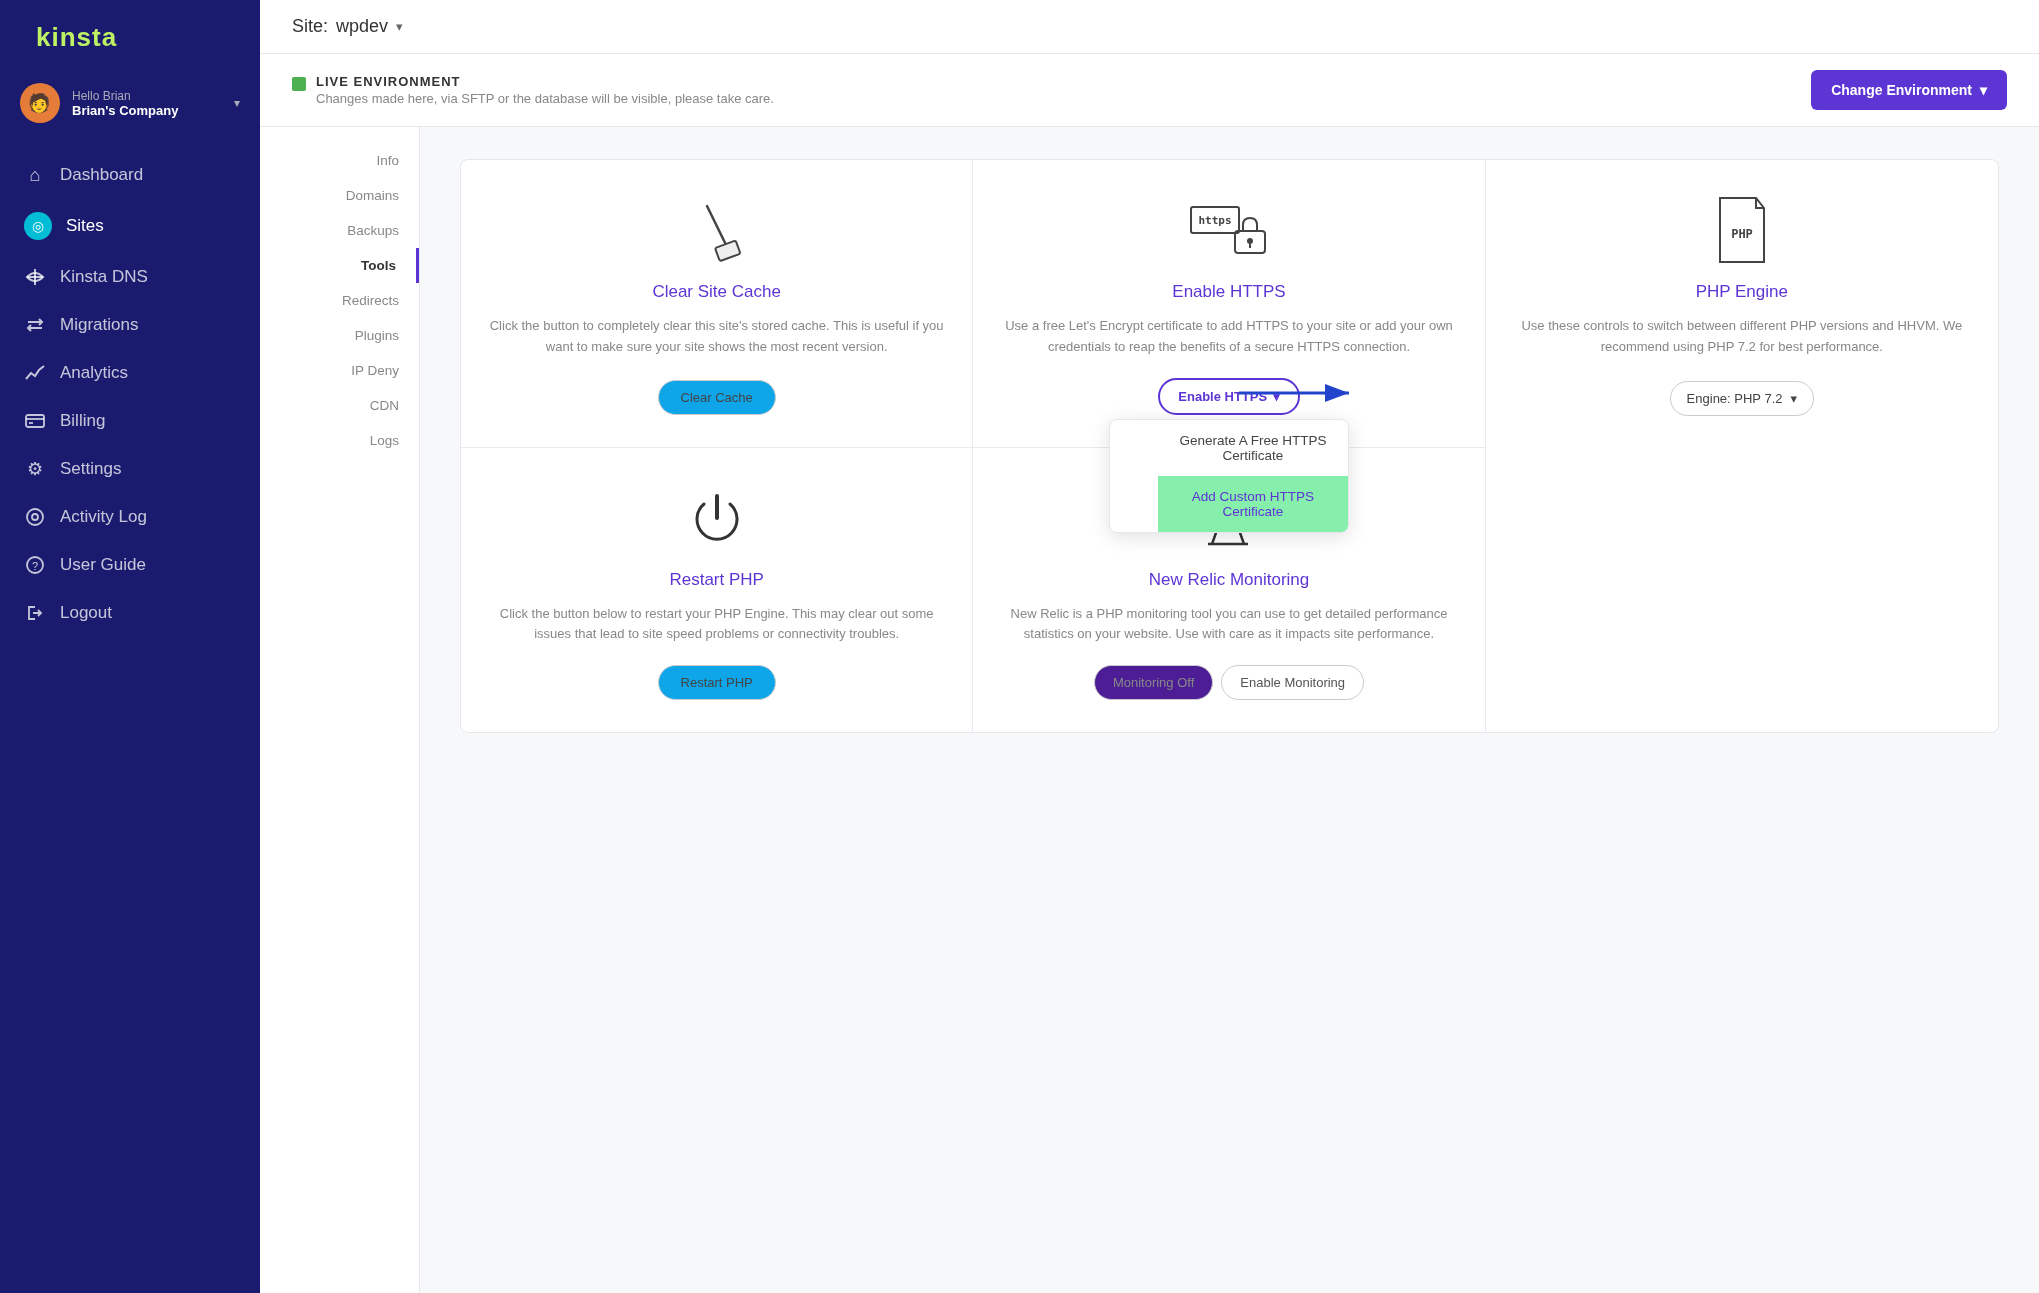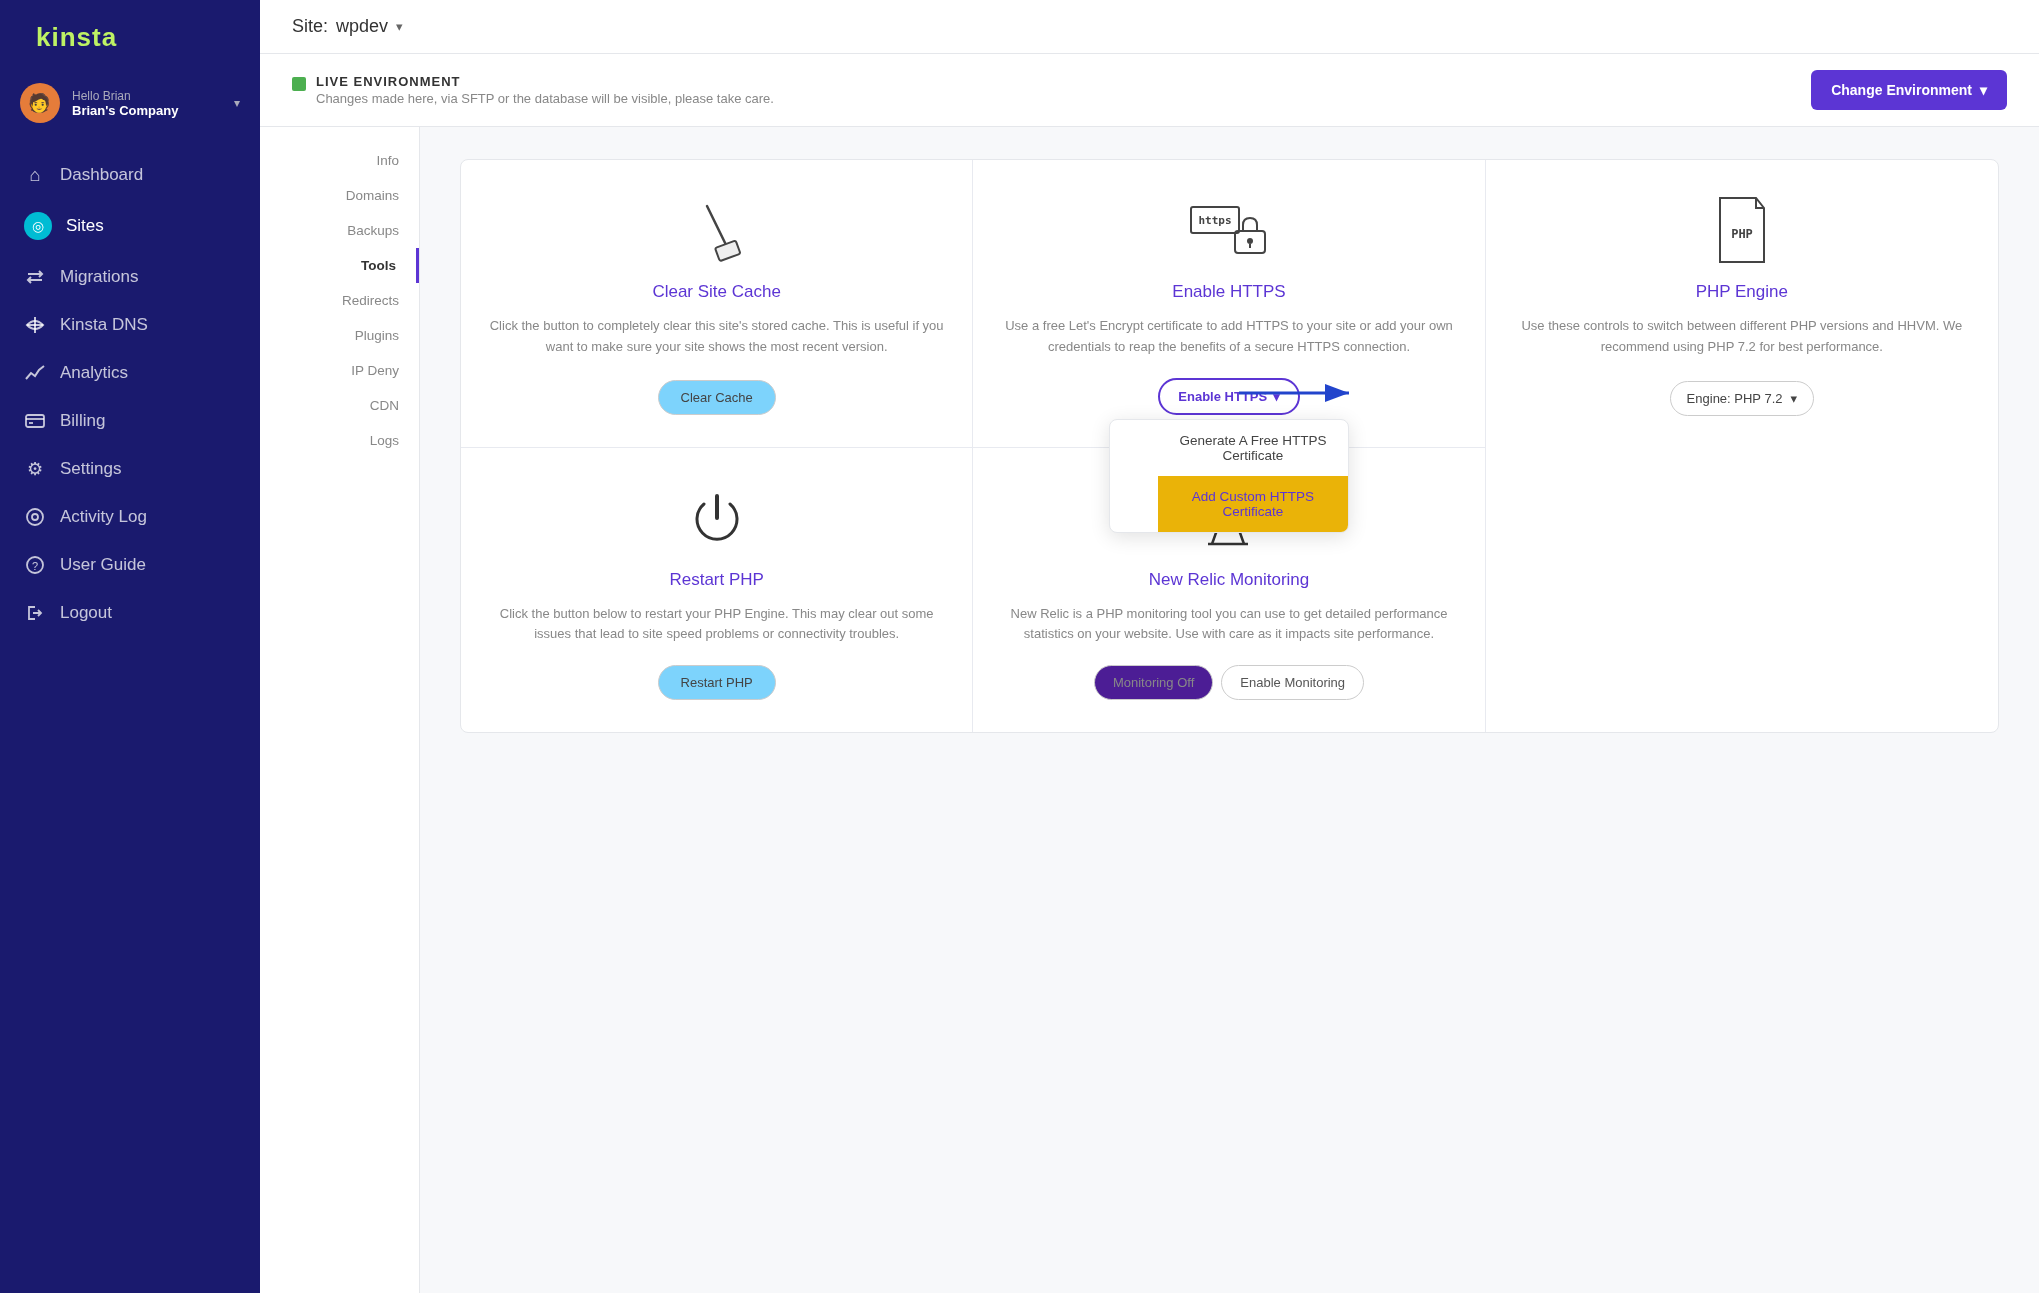--- a/index.html
+++ b/index.html
@@ -200,21 +200,21 @@
     }
     .tool-desc {
       font-size: 13px;
       color: #888;
       line-height: 1.6;
       margin-bottom: 20px;
       flex: 1;
     }
     .tool-btn {
       border: 1.5px solid #ccc;
-      background: #7dd3fc;
+      background: #0ea5e9;
       padding: 9px 22px;
       border-radius: 25px;
       font-size: 13px;
       cursor: pointer;
       color: #444;
       font-weight: 500;
       transition: border-color 0.15s;
     }
     .tool-btn-purple {
       border: 2px solid #5c35d4;
@@ -278,21 +278,21 @@
       z-index: 100;
       overflow: hidden;
     }
     .dropdown-item {
       padding: 13px 18px;
       font-size: 13.5px;
       color: #444;
       cursor: pointer;
       margin-left: 48px;
     }
-    .dropdown-item.highlighted { background: #eab308; color: #5c35d4; }
+    .dropdown-item.highlighted { background: #86efac; color: #5c35d4; }
 
     
     svg { overflow: visible; }
 
     
     .monitoring-btns {
       display: flex;
       gap: 8px;
     }
   </style>
@@ -314,35 +314,35 @@
       <span class="nav-icon">⌂</span>
       <span>Dashboard</span>
     </div>
     <div class="nav-item active">
       <span class="nav-icon sites-icon">◎</span>
       <span>Sites</span>
     </div>
     <div class="nav-item">
       <span class="nav-icon">
         <svg width="20" height="20" viewBox="0 0 20 20" fill="none" stroke="rgba(255,255,255,0.75)" stroke-width="2">
-          <path d="M3 7 L17 7 M14 4 L17 7 L14 10"></path>
-          <path d="M17 13 L3 13 M6 10 L3 13 L6 16"></path>
-        </svg>
-      </span>
-      <span>Migrations</span>
-    </div>
-    <div class="nav-item">
-      <span class="nav-icon">
-        <svg width="20" height="20" viewBox="0 0 20 20" fill="none" stroke="rgba(255,255,255,0.75)" stroke-width="2">
           <path d="M2 10 Q10 2 18 10 Q10 18 2 10Z"></path>
           <line x1="2" y1="10" x2="18" y2="10"></line>
           <line x1="10" y1="2" x2="10" y2="18"></line>
         </svg>
       </span>
       <span>Kinsta DNS</span>
+    </div>
+    <div class="nav-item">
+      <span class="nav-icon">
+        <svg width="20" height="20" viewBox="0 0 20 20" fill="none" stroke="rgba(255,255,255,0.75)" stroke-width="2">
+          <path d="M3 7 L17 7 M14 4 L17 7 L14 10"></path>
+          <path d="M17 13 L3 13 M6 10 L3 13 L6 16"></path>
+        </svg>
+      </span>
+      <span>Migrations</span>
     </div>
     <div class="nav-item">
       <span class="nav-icon">
         <svg width="20" height="16" viewBox="0 0 20 16" fill="none" stroke="rgba(255,255,255,0.75)" stroke-width="2">
           <polyline points="1,14 6,8 10,11 14,5 19,1"></polyline>
         </svg>
       </span>
       <span>Analytics</span>
     </div>
     <div class="nav-item">

